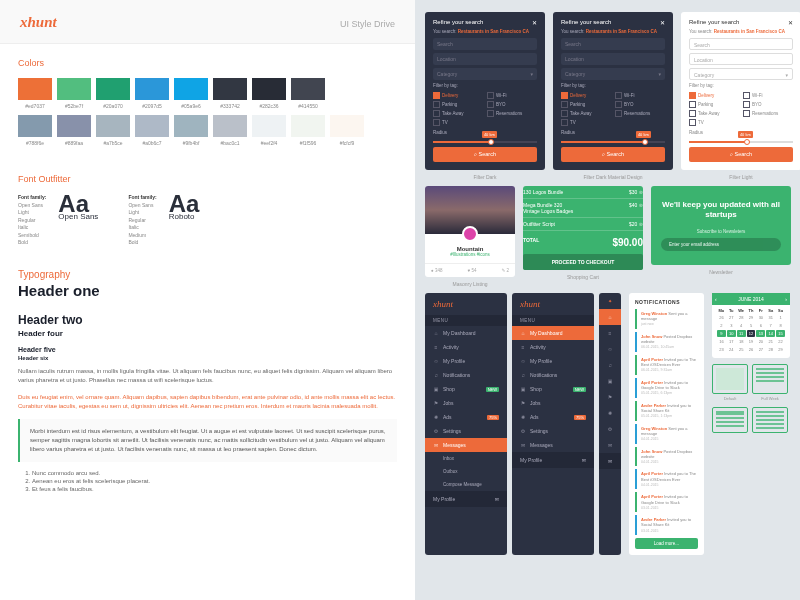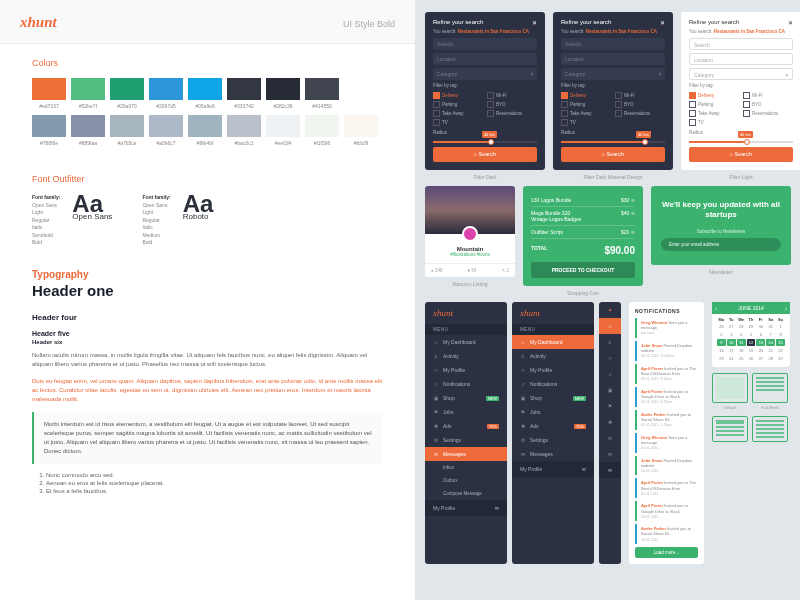--- a/index.html
+++ b/index.html
@@ -3,21 +3,21 @@
 <meta charset="utf-8">
 <style>
 *{box-sizing:border-box;margin:0;padding:0;font-family:Arial,Helvetica,sans-serif}
 body{background:#e8ecef;width:800px;height:600px;overflow:hidden;font-size:7px;color:#333}
 .page{display:flex;width:800px;height:600px}
 .left{width:415px;background:#fff;padding:0}
 .right{width:385px;background:#e1e6ea;padding:12px 10px;overflow:hidden}
 .header{background:#f9f9f9;padding:14px 20px 12px;display:flex;justify-content:space-between;align-items:baseline;border-bottom:1px solid #eee}
 .logo{font-family:cursive;font-style:italic;color:#ed6a3a;font-size:15px;font-weight:700}
 .sub{color:#aaa;font-size:9px}
-.section{padding:14px 32px 8px}
+.section{padding:14px 18px 8px}
 .section h3{color:#ed6a3a;font-size:9px;font-weight:400;margin-bottom:10px}
 .swatches{display:flex;gap:5px;margin-bottom:6px}
 .sw{width:34px}
 .sw .c{height:22px;width:34px}
 .sw .l{font-size:5px;color:#888;text-align:center;margin-top:3px}
 .fonts{display:flex;gap:30px;margin-top:4px}
 .fcol{display:flex;gap:12px}
 .flab{font-size:5px;color:#888;line-height:1.5}
 .flab b{color:#333}
 .fsamp{font-size:24px;color:#2a2f3a;font-weight:600;line-height:0.85}
@@ -59,21 +59,21 @@
 .cap{text-align:center;font-size:5px;color:#999;margin-top:4px}
 
 .card{background:#fff;border-radius:3px;overflow:hidden;width:90px}
 .card .img{height:48px;background:linear-gradient(180deg,#5a4a7a 0%,#8a6a6a 50%,#2a2a3a 100%);position:relative}
 .card .av{position:absolute;left:50%;bottom:-8px;transform:translateX(-50%);width:16px;height:16px;border-radius:50%;background:#d4a;border:2px solid #fff}
 .card .bd{padding:12px 6px 6px;text-align:center}
 .card .t{font-size:6px;font-weight:700}
 .card .cat{font-size:4.5px;color:#3bb36f}
 .card .ft{display:flex;justify-content:space-between;border-top:1px solid #eee;padding:4px 6px;font-size:4.5px;color:#aaa}
 
-.cart{background:#3bb36f;border-radius:3px;padding:8px;width:120px;color:#fff;font-size:5px}
+.cart{background:#3bb36f;border-radius:3px;padding:0;width:120px;color:#fff;font-size:5px}
 .cart .ln{display:flex;justify-content:space-between;padding:3px 0;border-bottom:1px solid rgba(255,255,255,0.2)}
 .cart .ln .x{opacity:0.6}
 .cart .tot{display:flex;justify-content:space-between;padding:6px 0;font-weight:700}
 .cart .tot .p{font-size:10px}
 .cart .cbtn{background:#2d8a56;text-align:center;padding:5px;border-radius:2px;font-size:5px;font-weight:700}
 
 .news{background:#3bb36f;border-radius:3px;padding:14px 10px;width:140px;color:#fff;text-align:center}
 .news .h{font-size:8px;font-weight:700;line-height:1.3;margin-bottom:8px}
 .news .s{font-size:4.5px;opacity:0.8;margin-bottom:4px}
 .news .em{background:#2d8a56;border-radius:10px;padding:4px 8px;font-size:4.5px;text-align:left;opacity:0.9}
@@ -113,21 +113,21 @@
 .wl{height:2px;background:#3bb36f;opacity:0.7}
 </style>
 </head>
 <body>
 
 <div class="page">
 
 <div class="left">
   <div class="header">
     <span class="logo">xhunt</span>
-    <span class="sub">UI Style Bold</span>
+    <span class="sub">UI Style Drive</span>
   </div>
 
   <div class="section">
     <h3>Colors</h3>
     <div class="swatches" id="sw1">
           <div class="sw">
             <div class="c" style="background:#ed7037"></div>
             <div class="l">#ed7037</div>
           </div>
           <div class="sw">
@@ -207,22 +207,23 @@
         <div class="fsamp">Aa<div class="n">Open Sans</div></div>
       </div>
       <div class="fcol">
         <div class="flab"><b>Font family:</b><br><span id="fs2">Open Sans<br>Light<br>Regular<br>Italic<br>Medium<br>Bold</span></div>
         <div class="fsamp">Aa<div class="n">Roboto</div></div>
       </div>
     </div>
   </div>
 
   <div class="section typo">
-    <h3 style="color:#ed6a3a;font-weight:700">Typography</h3>
+    <h3 style="color:#ed6a3a;font-weight:400">Typography</h3>
     <h1>Header one</h1>
+    <h2>Header two</h2>
     <h4>Header four</h4>
     <h5>Header five</h5>
     <h6>Header six</h6>
     <p class="para">Nullam iaculis rutrum massa, in mollis ligula fringilla vitae. Ut aliquam fels faucibus nunc, eu aliquet felis dignissim. Aliquam vel aliquam libero varius pharetra et ut justo. Phasellus nec massa ut wifi scelerisque luctus.</p>
     <p class="para o">Duis eu feugiat enim, vel ornare quam. Aliquam dapibus, sapien dapibus bibendum, erat ante pulvinar odio, id ante mollis massa elit ac lectus. Curabitur vitae iaculis, egestas eu sem ut, dignissim ultricies elit. Aenean nec pretium eros. Interdum et mauris lacinia malesuada mollit.</p>
     <div class="bq">Morbi interdum est id risus elementum, a vestibulum elit feugiat. Ut a augue et est vulputate laoreet. Ut sed suscipit scelerisque purus, semper sagittis magna lobortis sit ametlit. Ut facilisis venenatis nunc, ac mattis sollicitudin vestibulum vel ut justo. Aliquam vel aliquam libero varius pharetra et ut justo. Ut facilisis venenatis nunc, sit massa ut leo praesent sapien. Donec dictum.</div>
     <ol class="ol" id="olist">
           <li>Nunc commodo arcu sed.</li>
           <li>Aenean eu eros at felis scelerisque placerat.</li>
           <li>Et feus a felis faucibus.</li>

